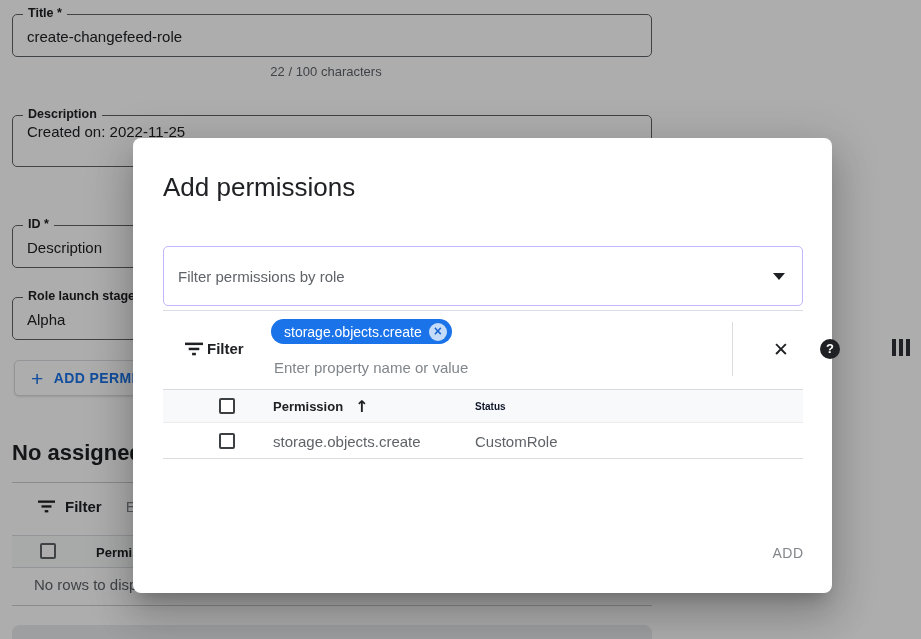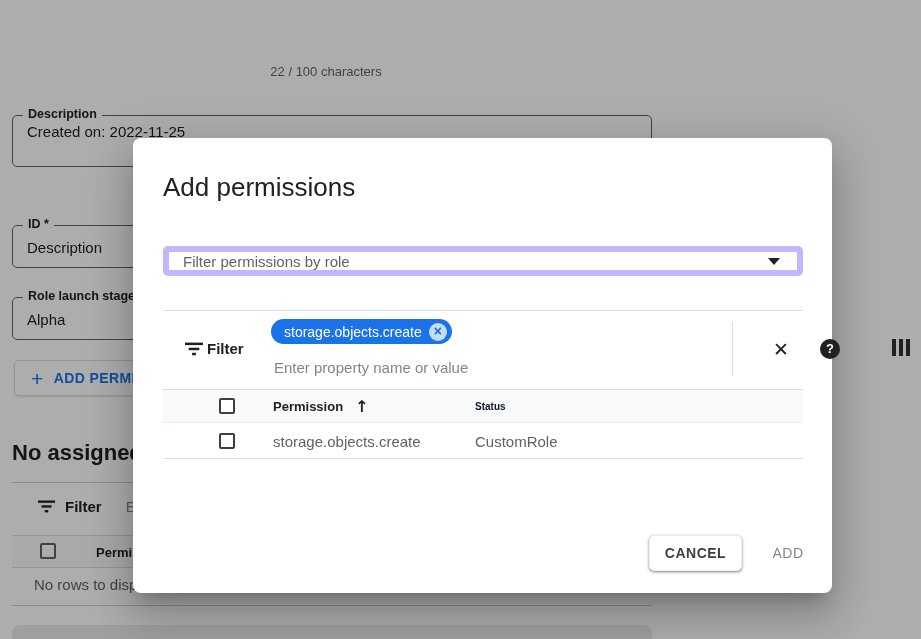--- a/index.html
+++ b/index.html
@@ -50,22 +50,22 @@
   
   .scrim { position:absolute; inset:0; background:rgba(0,0,0,0.32); z-index:5; }
 
   
   .modal { position:absolute; left:133px; top:138px; width:699px; height:455px; z-index:10;
            background:#fff; border-radius:8px;
            box-shadow:0 11px 15px -7px rgba(0,0,0,.2), 0 24px 38px 3px rgba(0,0,0,.14),
                       0 9px 46px 8px rgba(0,0,0,.12); }
   .m-title { position:absolute; left:30px; top:34px; font-size:26px; color:#202124; white-space:nowrap; }
 
-  .m-select { position:absolute; left:30px; top:108px; width:640px; height:30px;
-              border:6px solid #c4b5fd; border-radius:5px; background:#fff; }
+  .m-select { position:absolute; left:30px; top:108px; width:640px; height:60px;
+              border:1px solid #c4b5fd; border-radius:5px; background:#fff; }
   .m-select .ph { position:absolute; left:14px; top:50%; transform:translateY(-50%);
                   font-size:15px; color:#5f6368; white-space:nowrap; }
   .m-select .arrow { position:absolute; right:17px; top:50%; margin-top:-3px; width:0; height:0;
                      border-left:6px solid transparent; border-right:6px solid transparent;
                      border-top:7px solid #202124; }
 
   .m-hr { position:absolute; left:30px; width:640px; height:1px; background:#dadce0; }
 
   .m-flt-icon { position:absolute; left:52px; top:204px; }
   .m-flt-label { position:absolute; left:74px; top:202px; font-size:15px; font-weight:bold; color:#202124; }
@@ -109,20 +109,24 @@
                 display:flex; align-items:center; justify-content:center; }
   .btn-add { position:absolute; left:625px; top:397px; width:60px; height:36px;
              font-size:14px; font-weight:normal; letter-spacing:.5px; color:#80868b;
              display:flex; align-items:center; justify-content:center; background:transparent; border:none; }
 </style>
 </head>
 <body>
 
 <div class="page">
 
+  <div class="field" style="left:12px; top:14px; width:640px; height:43px;">
+    <span class="flabel">Title *</span>
+    <span class="fvalue">create-changefeed-role</span>
+  </div>
   <div class="charcount">22 / 100 characters</div>
 
   <div class="field" style="left:12px; top:115px; width:640px; height:52px;">
     <span class="flabel">Description</span>
     <span class="fvalue top">Created on: 2022-11-25</span>
   </div>
 
   <div class="field" style="left:12px; top:225px; width:640px; height:43px;">
     <span class="flabel">ID *</span>
     <span class="fvalue">Description</span>
@@ -211,15 +215,14 @@
   </div>
 
   <div class="m-row">
     <div class="cb-cell">
         <div class="checkbox"></div>
       </div>
     <div class="cell-perm">storage.objects.create</div>
     <div class="cell-status">CustomRole</div>
   </div>
 
-  <div class="btn-cancel">CANCEL</div>
   <div class="btn-add">ADD</div>
 </div>
 
 </body></html>

